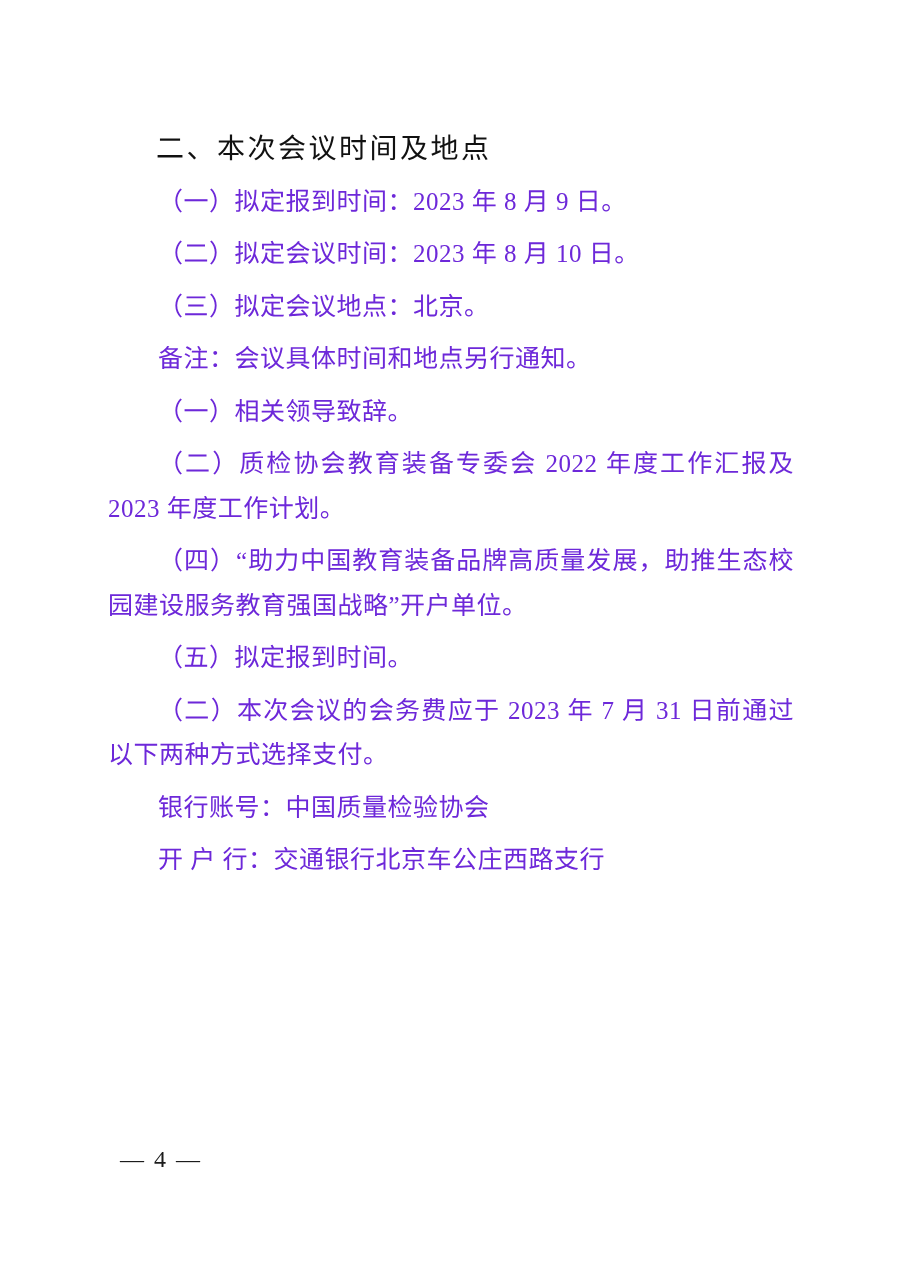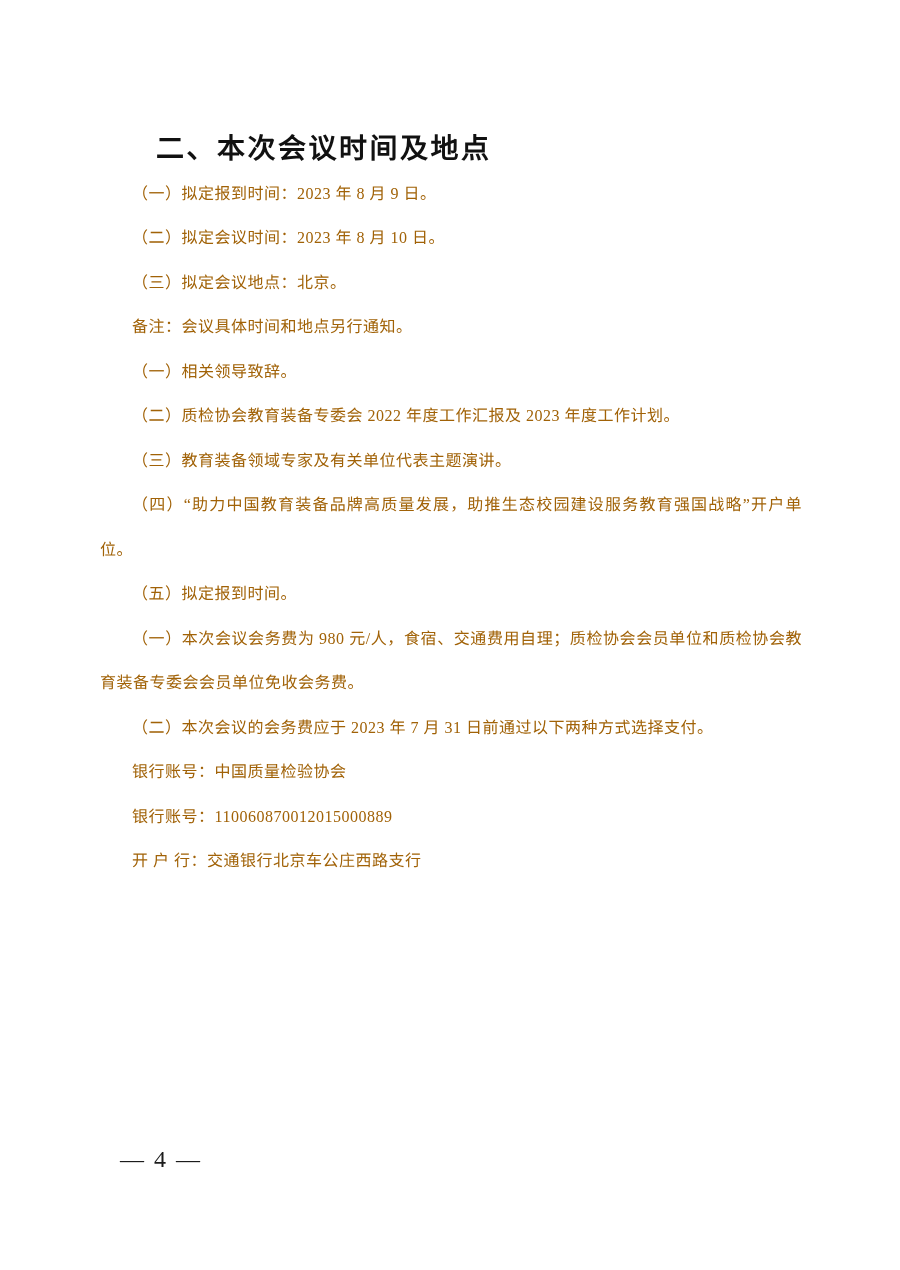--- a/index.html
+++ b/index.html
@@ -16,36 +16,36 @@
     font-family: "Liberation Serif", "DejaVu Serif", serif;
     color: #1c1c1c;
   }
   .content {
     position: absolute;
     left: 100px;
     top: 127px;
     width: 702px;
   }
   .para {
-    margin: 0;
-    font-size: 16px;
+    margin: 8px;
+    font-size: 25px;
     line-height: 44.5px;
     letter-spacing: 0.5px;
     text-align: justify;
     text-indent: 2em;
     font-family: "Liberation Serif", "DejaVu Serif", serif;
-    color: #a16207;
+    color: #6d28d9;
   }
   .heading {
     margin: 0;
     font-size: 28px;
     line-height: 44.5px;
     letter-spacing: 2.5px;
     text-indent: 2em;
-    font-weight: bold;
+    font-weight: normal;
     font-family: "Liberation Sans", "DejaVu Sans", sans-serif;
     color: #111111;
   }
   .page-number {
     position: absolute;
     left: 120px;
     top: 1146px;
     font-size: 24px;
     letter-spacing: 2px;
     font-family: "Liberation Serif", "DejaVu Serif", serif;
@@ -59,26 +59,23 @@
   <div class="content">
 
     <div class="heading">二、本次会议时间及地点</div>
     <p class="para">（一）拟定报到时间：2023 年 8 月 9 日。</p>
     <p class="para">（二）拟定会议时间：2023 年 8 月 10 日。</p>
     <p class="para">（三）拟定会议地点：北京。</p>
     <p class="para">备注：会议具体时间和地点另行通知。</p>
 
     <p class="para">（一）相关领导致辞。</p>
     <p class="para">（二）质检协会教育装备专委会 2022 年度工作汇报及 2023 年度工作计划。</p>
-    <p class="para">（三）教育装备领域专家及有关单位代表主题演讲。</p>
     <p class="para">（四）“助力中国教育装备品牌高质量发展，助推生态校园建设服务教育强国战略”开户单位。</p>
     <p class="para">（五）拟定报到时间。</p>
 
-    <p class="para">（一）本次会议会务费为 980 元/人，食宿、交通费用自理；质检协会会员单位和质检协会教育装备专委会会员单位免收会务费。</p>
     <p class="para">（二）本次会议的会务费应于 2023 年 7 月 31 日前通过以下两种方式选择支付。</p>
     <p class="para">银行账号：中国质量检验协会</p>
-    <p class="para">银行账号：110060870012015000889</p>
     <p class="para">开 户 行：交通银行北京车公庄西路支行</p>
 
   </div>
 
   <div class="page-number">— 4 —</div>
 </div>
 
 </body></html>

